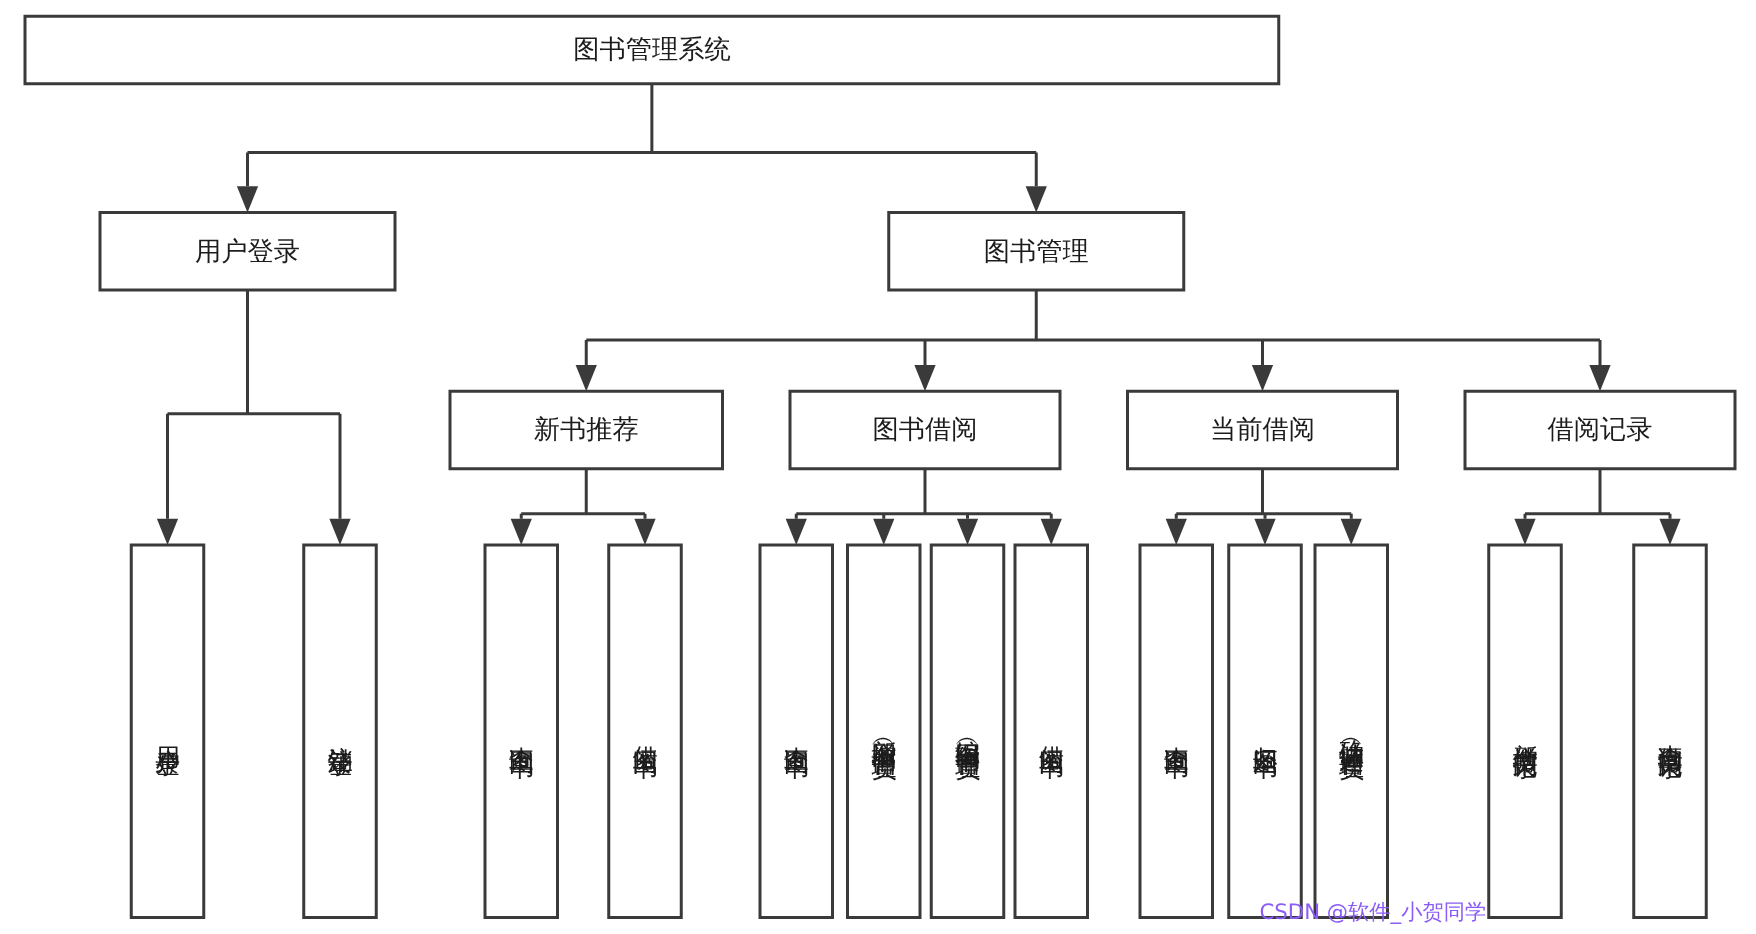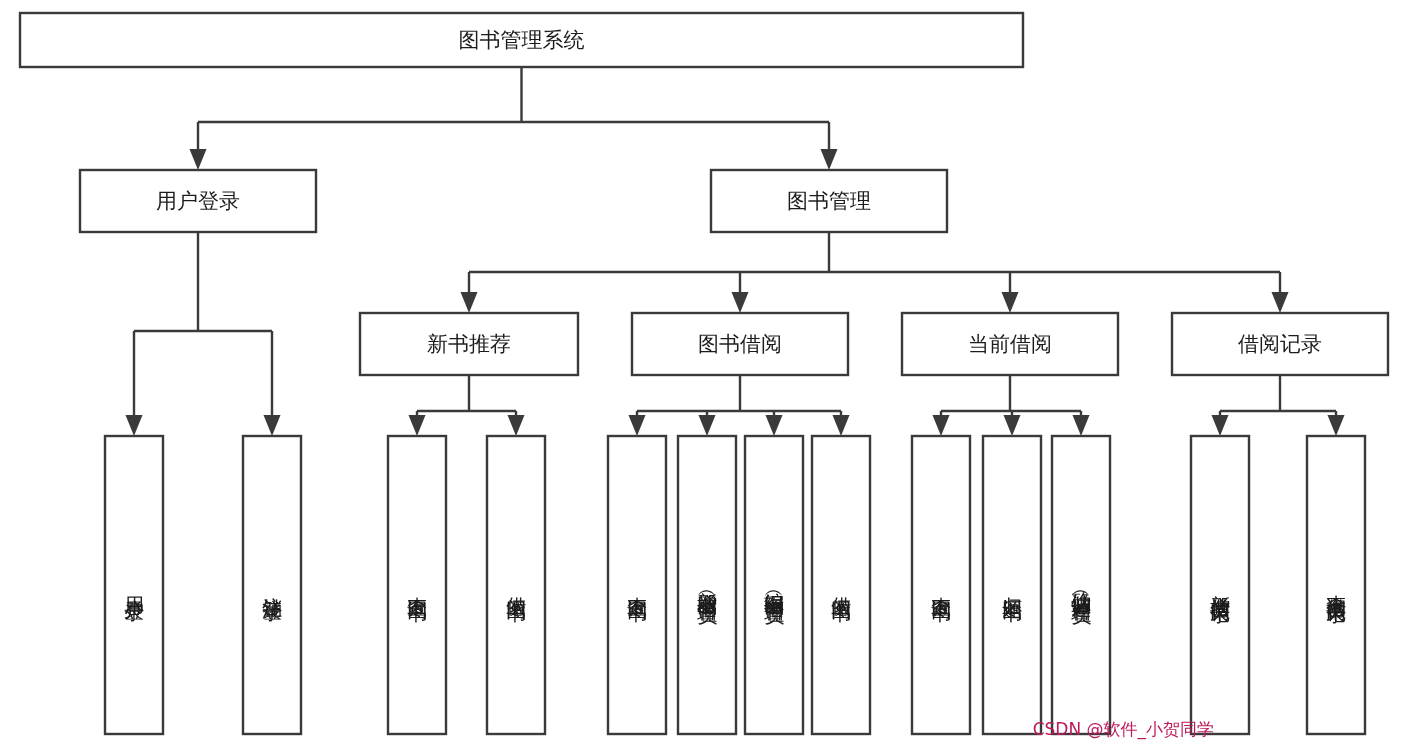--- a/index.html
+++ b/index.html
@@ -62,25 +62,25 @@
     font-family: "DejaVu Sans", "Liberation Sans", sans-serif;
     font-size: 20px;
     line-height: 1.18;
     letter-spacing: 2px;
     color: #1c1c1c;
     white-space: nowrap;
     text-align: center;
   }
   .watermark {
     position: absolute;
-    right: 0;
+    right: 25px;
     bottom: 6px;
     font-family: "DejaVu Sans", "Liberation Sans", sans-serif;
     font-size: 17px;
-    color: #be185d;
+    color: #8b5cf6;
     white-space: nowrap;
     user-select: none;
   }
 </style>
 </head>
 <body>
 
 <div id="diagram-root">
 
   <svg class="diagram-canvas" viewBox="0 0 1405 747">

